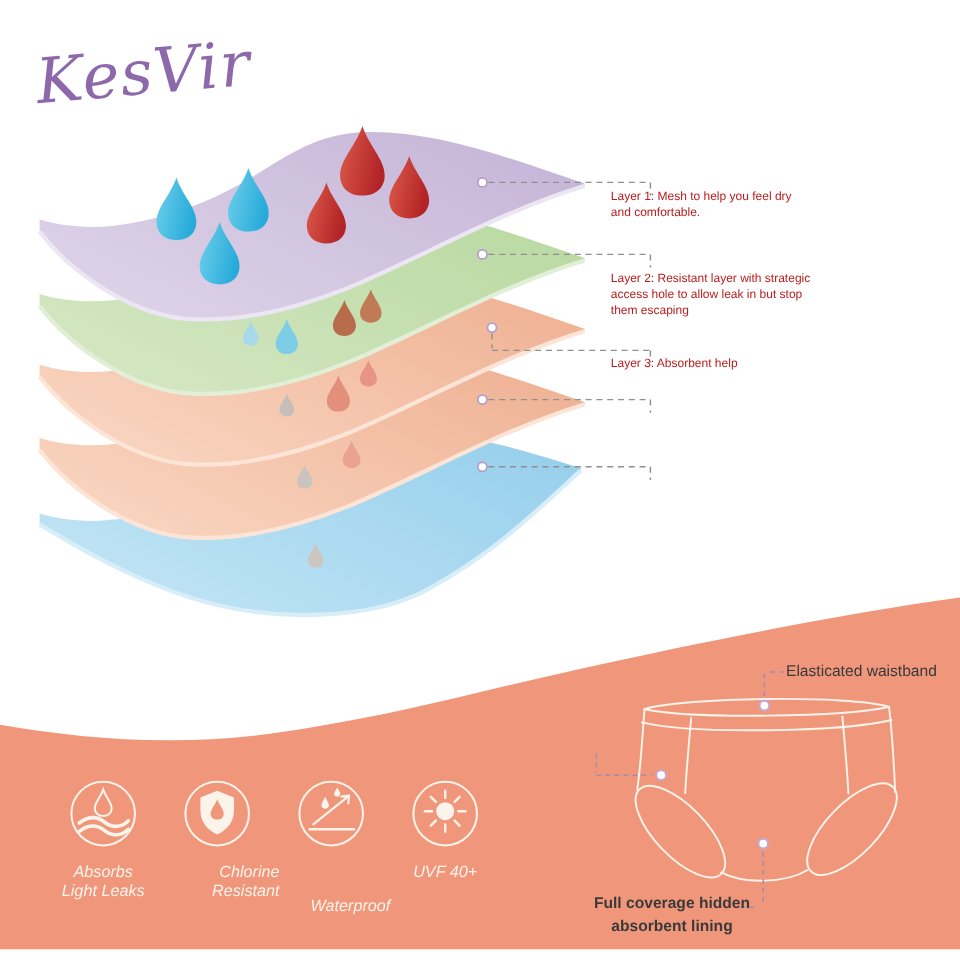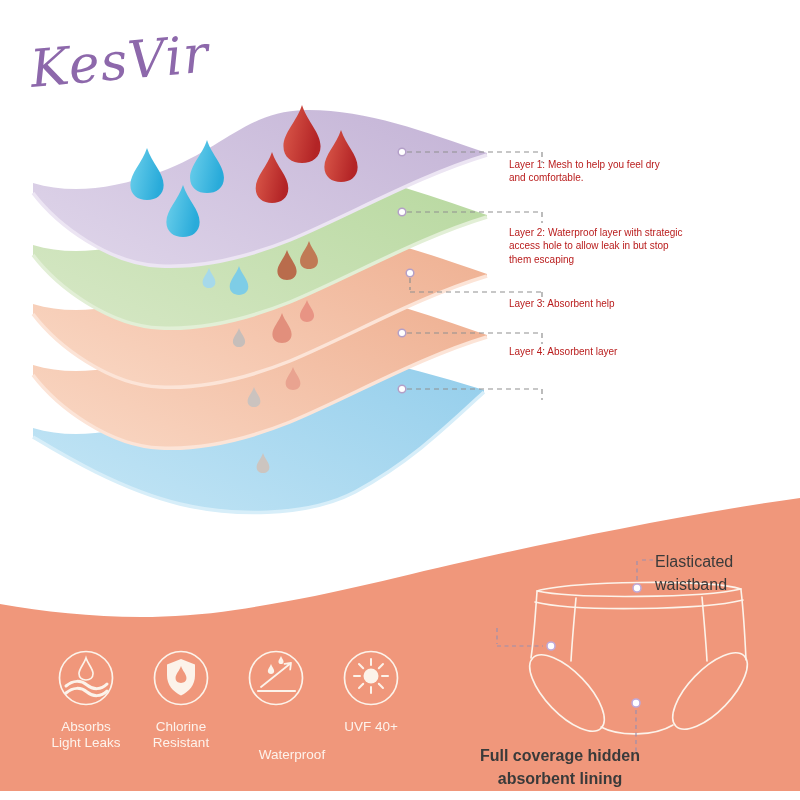--- a/index.html
+++ b/index.html
@@ -5,27 +5,27 @@
   html,body{margin:0;padding:0;background:#ffffff;}
   .page{position:relative;width:800px;height:800px;background:#ffffff;overflow:hidden;
         font-family:"Liberation Sans", sans-serif;}
   .art{position:absolute;left:0;top:0;width:800px;height:800px;}
   .logo{position:absolute;left:30px;top:14px;width:230px;height:90px;
         font-family:"DejaVu Serif", serif;font-style:italic;font-size:52px;
         color:#8d68ab;transform:rotate(-5deg);letter-spacing:1px;line-height:90px;}
   .layer-label{position:absolute;left:509px;width:280px;font-size:10px;line-height:1.34;
         color:#b91c1c;white-space:pre-line;}
   .lbl1{top:158px;} .lbl2{top:226px;} .lbl3{top:297px;} .lbl4{top:345px;} .lbl5{top:406px;}
-  .callout{position:absolute;font-size:16px;color:#3a3a3a;white-space:pre-line;line-height:1.45;}
+  .callout{position:absolute;font-size:13px;color:#3a3a3a;white-space:pre-line;line-height:1.45;}
   .co-waistband{left:655px;top:550px;}
   .co-looks{left:452px;top:570px;}
   .co-lining{left:472px;top:744px;width:176px;text-align:center;font-weight:bold;}
   .feature-label{position:absolute;top:719px;width:104px;text-align:center;font-size:13.5px;
-        color:#fdf3ec;white-space:pre-line;line-height:1.22;}
-  .fl0{left:34px;} .fl1{left:129px;} .fl2{left:240px;margin-top:28px;} .fl3{left:319px;}
+        color:#fdf3ec;white-space:pre-line;line-height:1.22;font-style:italic;}
+  .fl0{left:34px;} .fl1{left:129px;text-align:right;} .fl2{left:240px;margin-top:28px;} .fl3{left:319px;}
 </style>
 </head>
 <body>
 
 <div class="page">
 
   <svg class="art" viewBox="0 0 800 800">
     <defs>
       <path id="drop" d="M0,0 C0.09,0.28 0.32,0.48 0.32,0.71 C0.32,0.9 0.175,1 0,1 C-0.175,1 -0.32,0.9 -0.32,0.71 C-0.32,0.48 -0.09,0.28 0,0 Z"></path>
       <path id="sheetBody" d="M 33,183 C 70,194 110,190 160,172 C 225,148 245,112 305,110 C 365,109 422,131 487,153 L 487,155 C 420,175 350,215 290,240 C 245,258 200,268 160,266 C 110,264 58,226 33,193 Z"></path>
@@ -171,25 +171,24 @@
         <path d="M 378.8,668.2 L 383,664"></path>
           <path d="M 363.2,668.2 L 359,664"></path>
       </g>
     </g>
   </svg>
 
   <div class="logo">KesVir</div>
 
   <div class="layer-label lbl1">Layer 1: Mesh to help you feel dry
 and comfortable.</div>
-  <div class="layer-label lbl2">Layer 2:  Waterproof layer with strategic
+  <div class="layer-label lbl2">Layer 2:  Resistant layer with strategic
 access hole to allow leak in but stop
 them escaping</div>
   <div class="layer-label lbl3">Layer 3: Absorbent help</div>
-  <div class="layer-label lbl4">Layer 4: Absorbent layer</div>
 
   <div class="callout co-waistband">Elasticated waistband</div>
   <div class="callout co-lining">Full coverage hidden
 absorbent lining</div>
 
   <div class="feature-label fl0">Absorbs
 Light Leaks</div>
   <div class="feature-label fl1">Chlorine
 Resistant</div>
   <div class="feature-label fl2">Waterproof</div>

